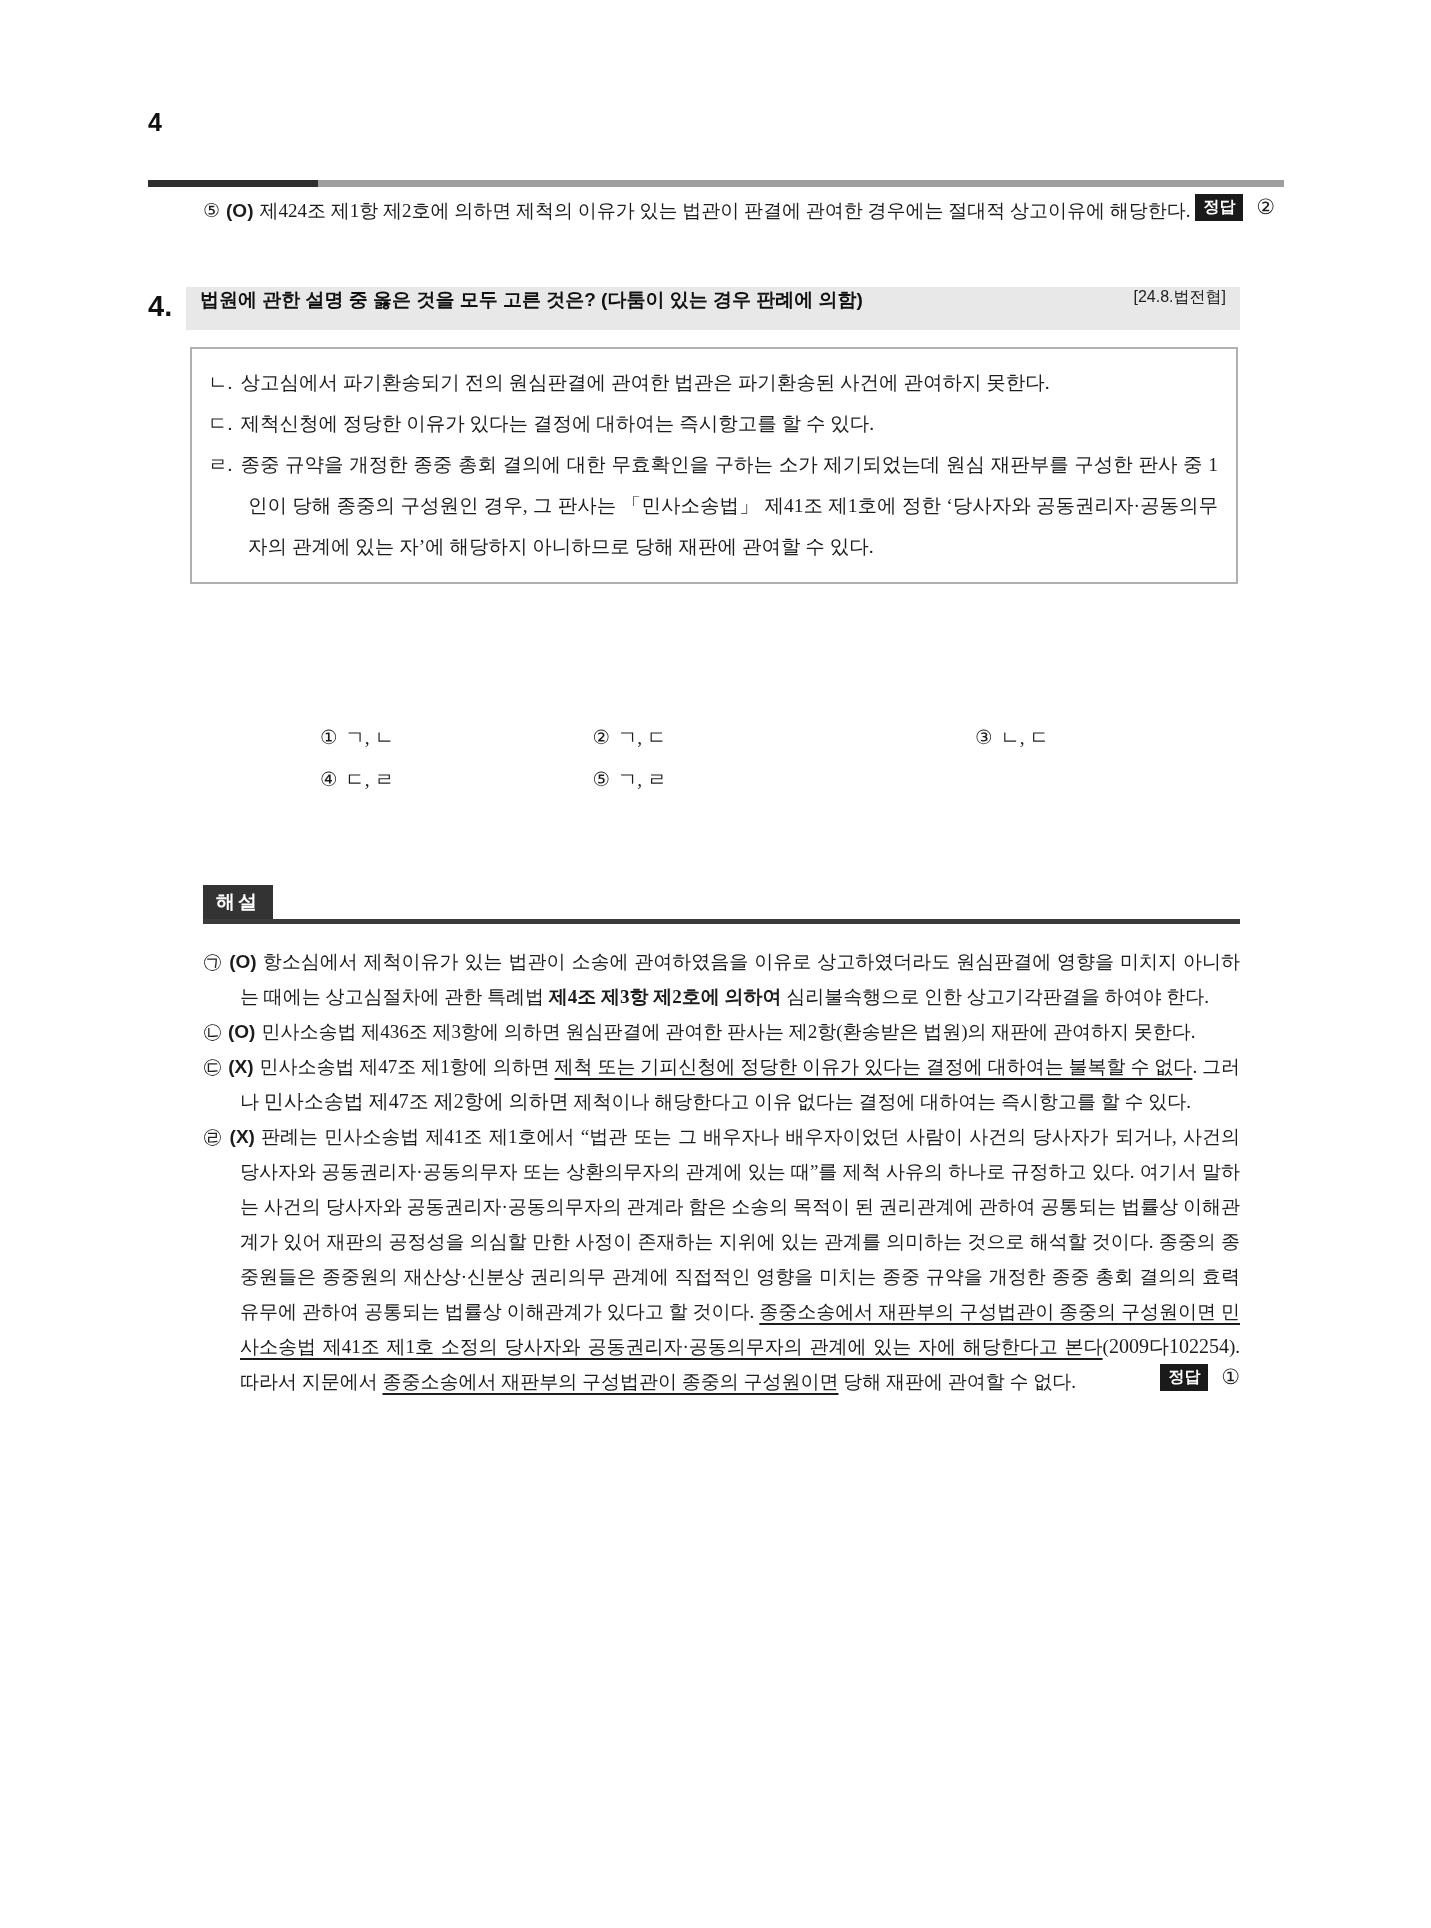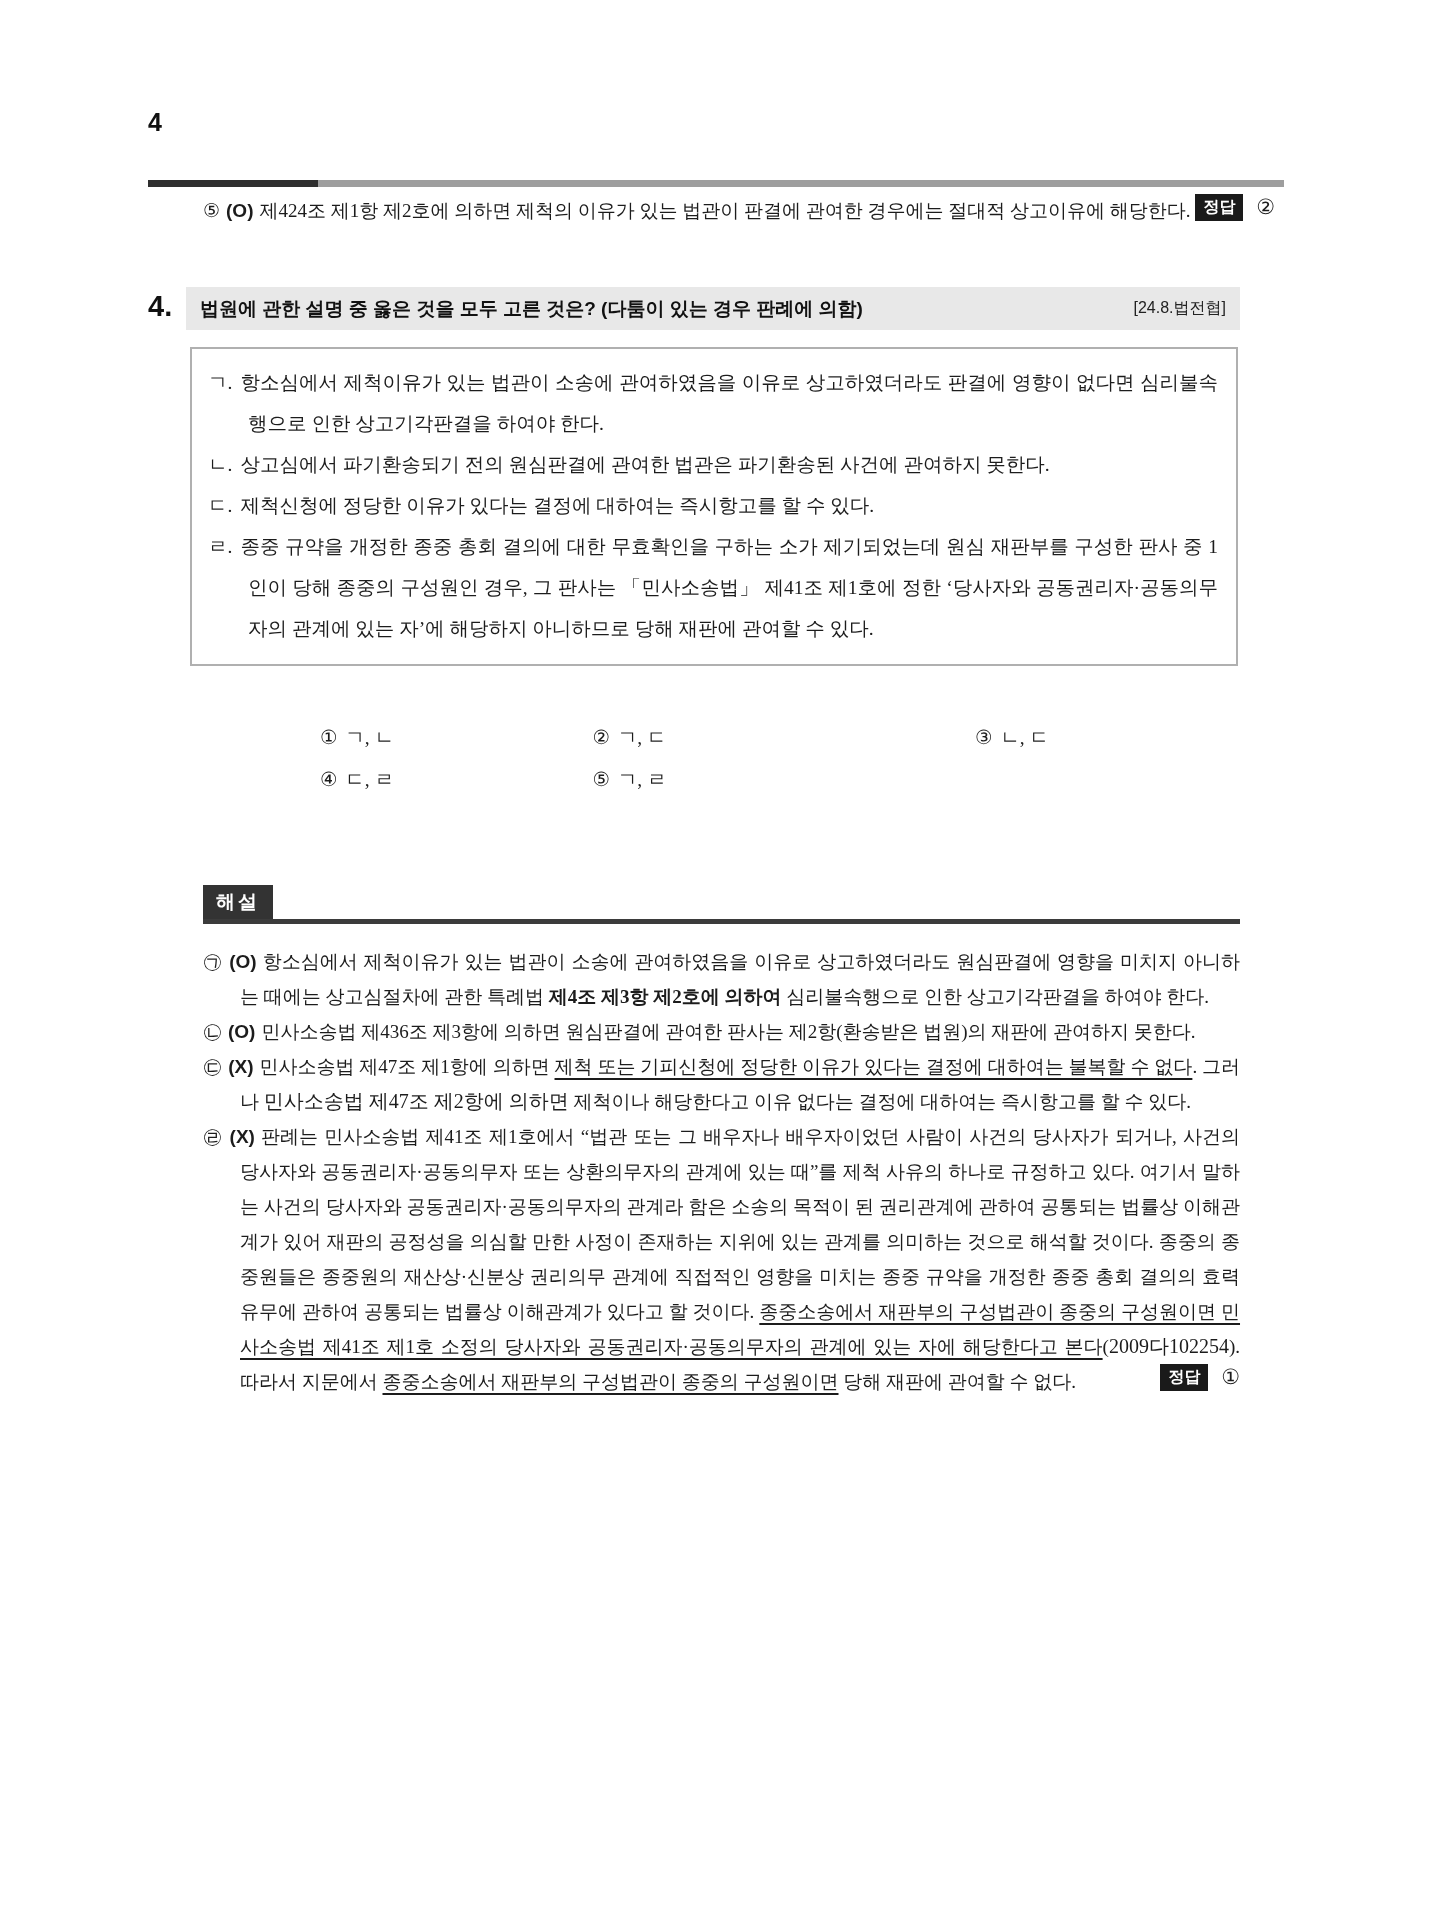--- a/index.html
+++ b/index.html
@@ -47,21 +47,21 @@
 
   
   .qnum{
     left:148px;top:290px;
     font-family:"Liberation Sans", sans-serif;
     font-weight:bold;font-size:29px;color:#111;
   }
   .qbar{
     left:186px;top:287px;width:1054px;height:43px;
     background:#e8e8e8;
-    display:flex;align-items:center;
+    display:flex;
     padding:0 14px;box-sizing:border-box;
   }
   .qtitle{
     font-family:"Liberation Sans", sans-serif;
     font-weight:bold;font-size:19px;color:#111;
   }
   .qsource{
     margin-left:auto;
     font-family:"Liberation Sans", sans-serif;
     font-size:16px;color:#222;
@@ -141,21 +141,20 @@
   </div>
 
   <div class="abs qnum">4.</div>
 
   <div class="abs qbar">
     <span class="qtitle">법원에 관한 설명 중 옳은 것을 모두 고른 것은? (다툼이 있는 경우 판례에 의함)</span>
     <span class="qsource">[24.8.법전협]</span>
   </div>
 
   <div class="abs qbox">
-    <div class="qitem"><span class="qmarker">ㄱ.</span><span>항소심에서 제척이유가 있는 법관이 소송에 관여하였음을 이유로 상고하였더라도 판결에 영향이 없다면 심리불속행으로 인한 상고기각판결을 하여야 한다.</span></div>
     <div class="qitem"><span class="qmarker">ㄴ.</span><span>상고심에서 파기환송되기 전의 원심판결에 관여한 법관은 파기환송된 사건에 관여하지 못한다.</span></div>
     <div class="qitem"><span class="qmarker">ㄷ.</span><span>제척신청에 정당한 이유가 있다는 결정에 대하여는 즉시항고를 할 수 있다.</span></div>
     <div class="qitem"><span class="qmarker">ㄹ.</span><span>종중 규약을 개정한 종중 총회 결의에 대한 무효확인을 구하는 소가 제기되었는데 원심 재판부를 구성한 판사 중 1인이 당해 종중의 구성원인 경우, 그 판사는 「민사소송법」 제41조 제1호에 정한 ‘당사자와 공동권리자·공동의무자의 관계에 있는 자’에 해당하지 아니하므로 당해 재판에 관여할 수 있다.</span></div>
   </div>
 
   <div class="abs choices">
     <div class="choice"><span class="cmark">①</span><span>ㄱ, ㄴ</span></div>
     <div class="choice"><span class="cmark">②</span><span>ㄱ, ㄷ</span></div>
     <div class="choice"><span class="cmark">③</span><span>ㄴ, ㄷ</span></div>
     <div class="choice"><span class="cmark">④</span><span>ㄷ, ㄹ</span></div>

